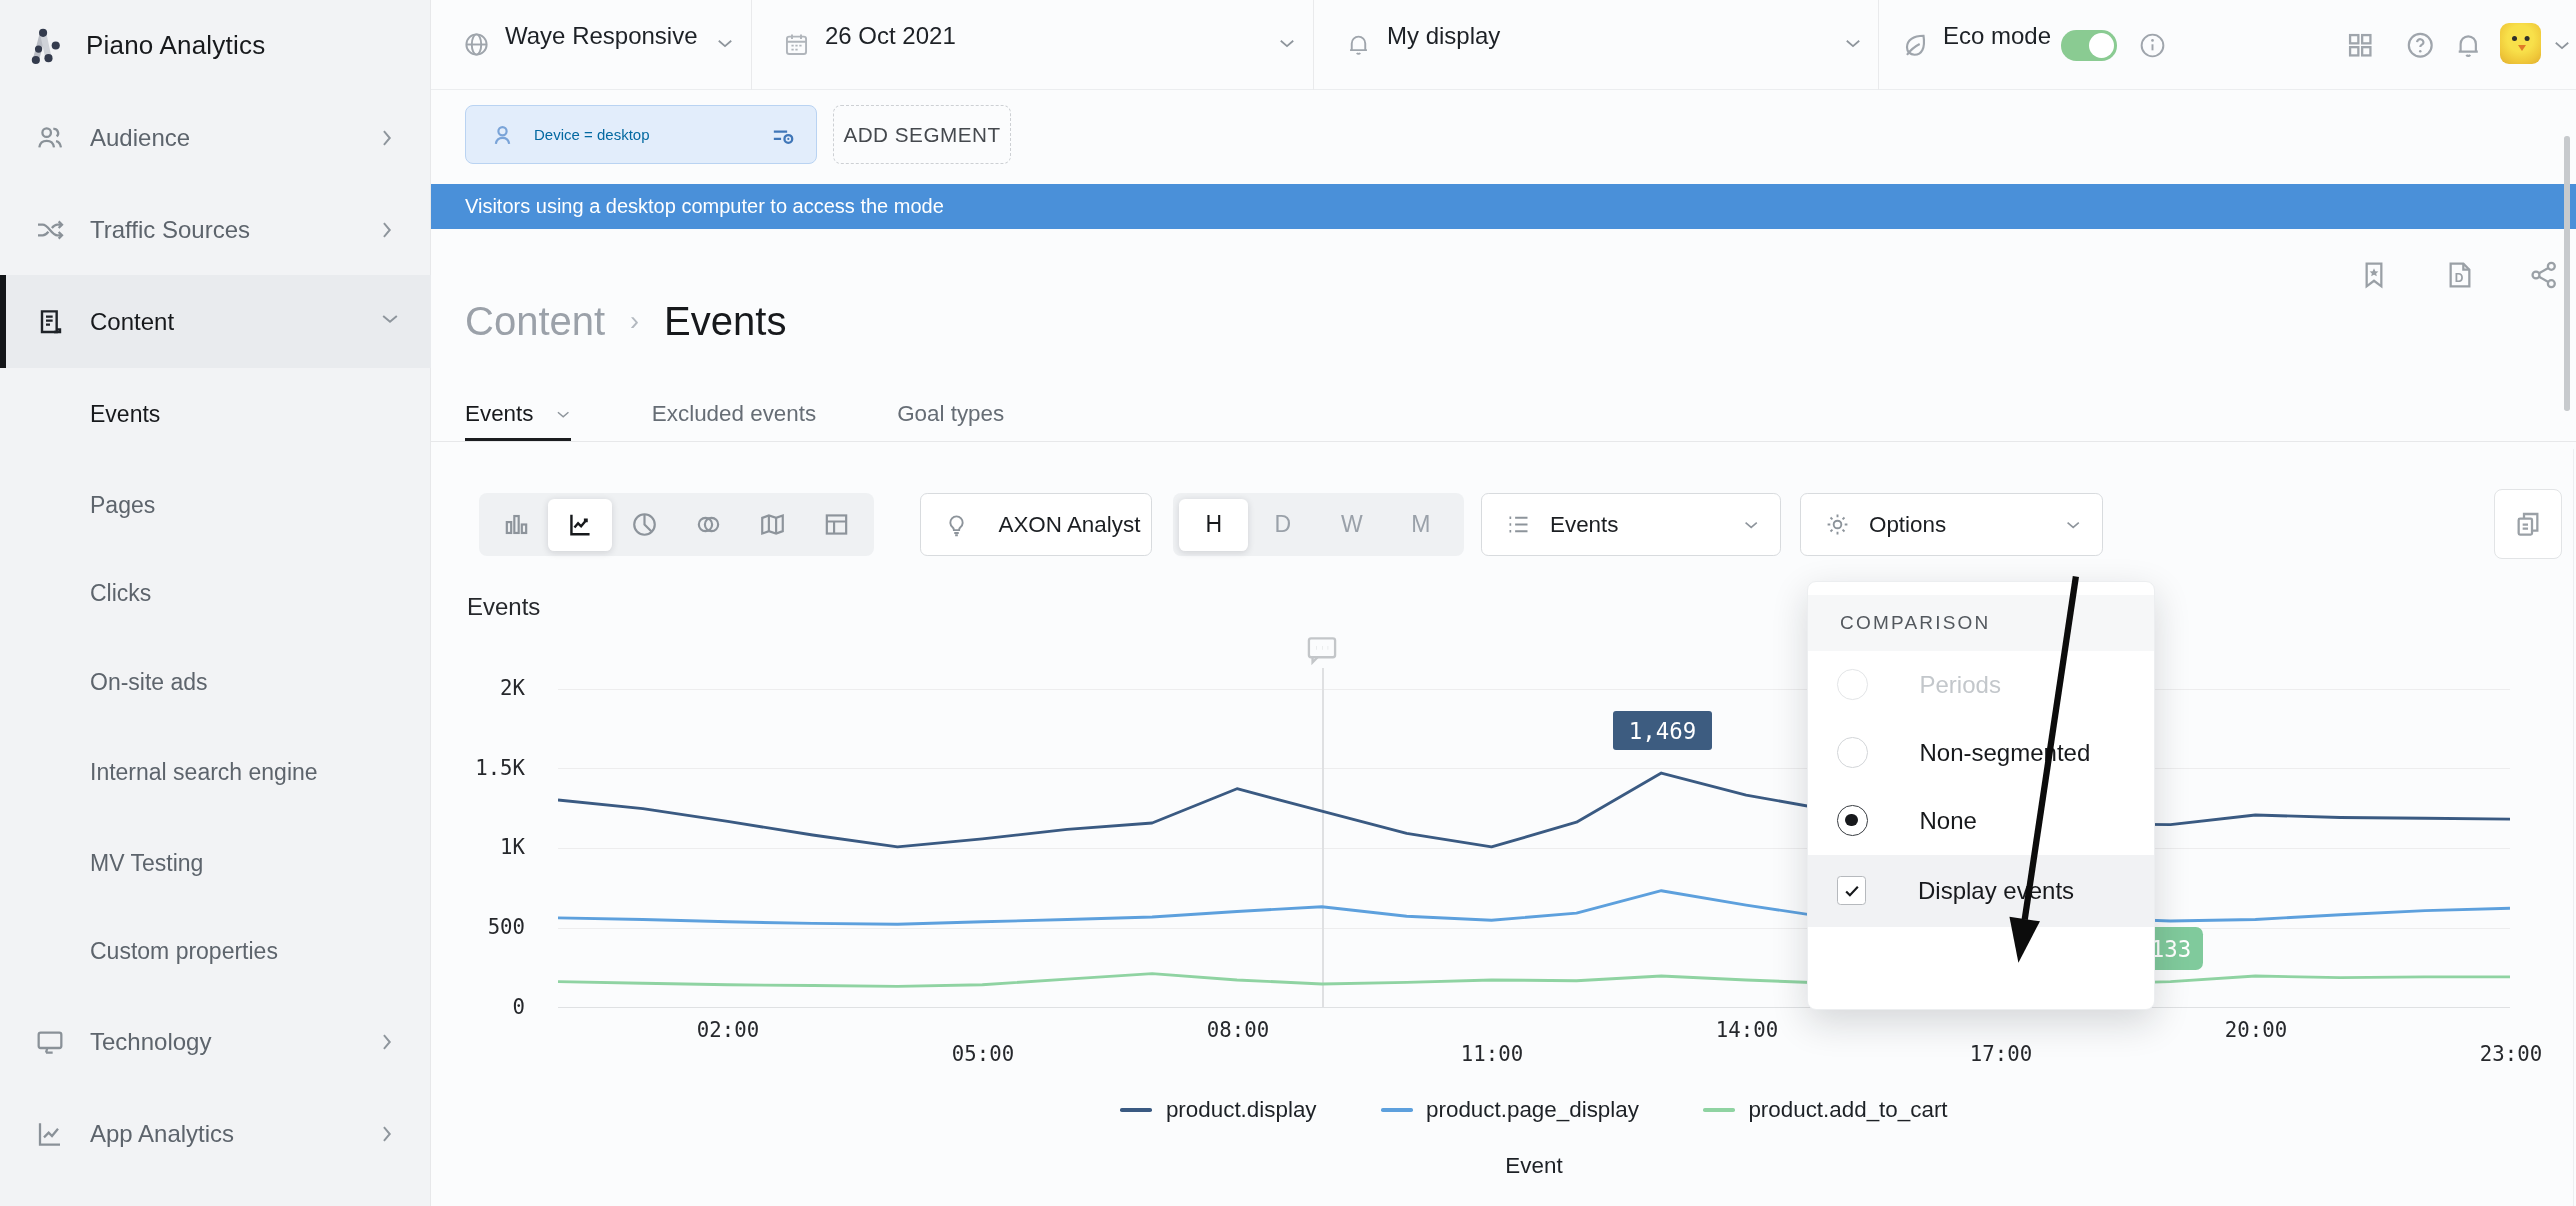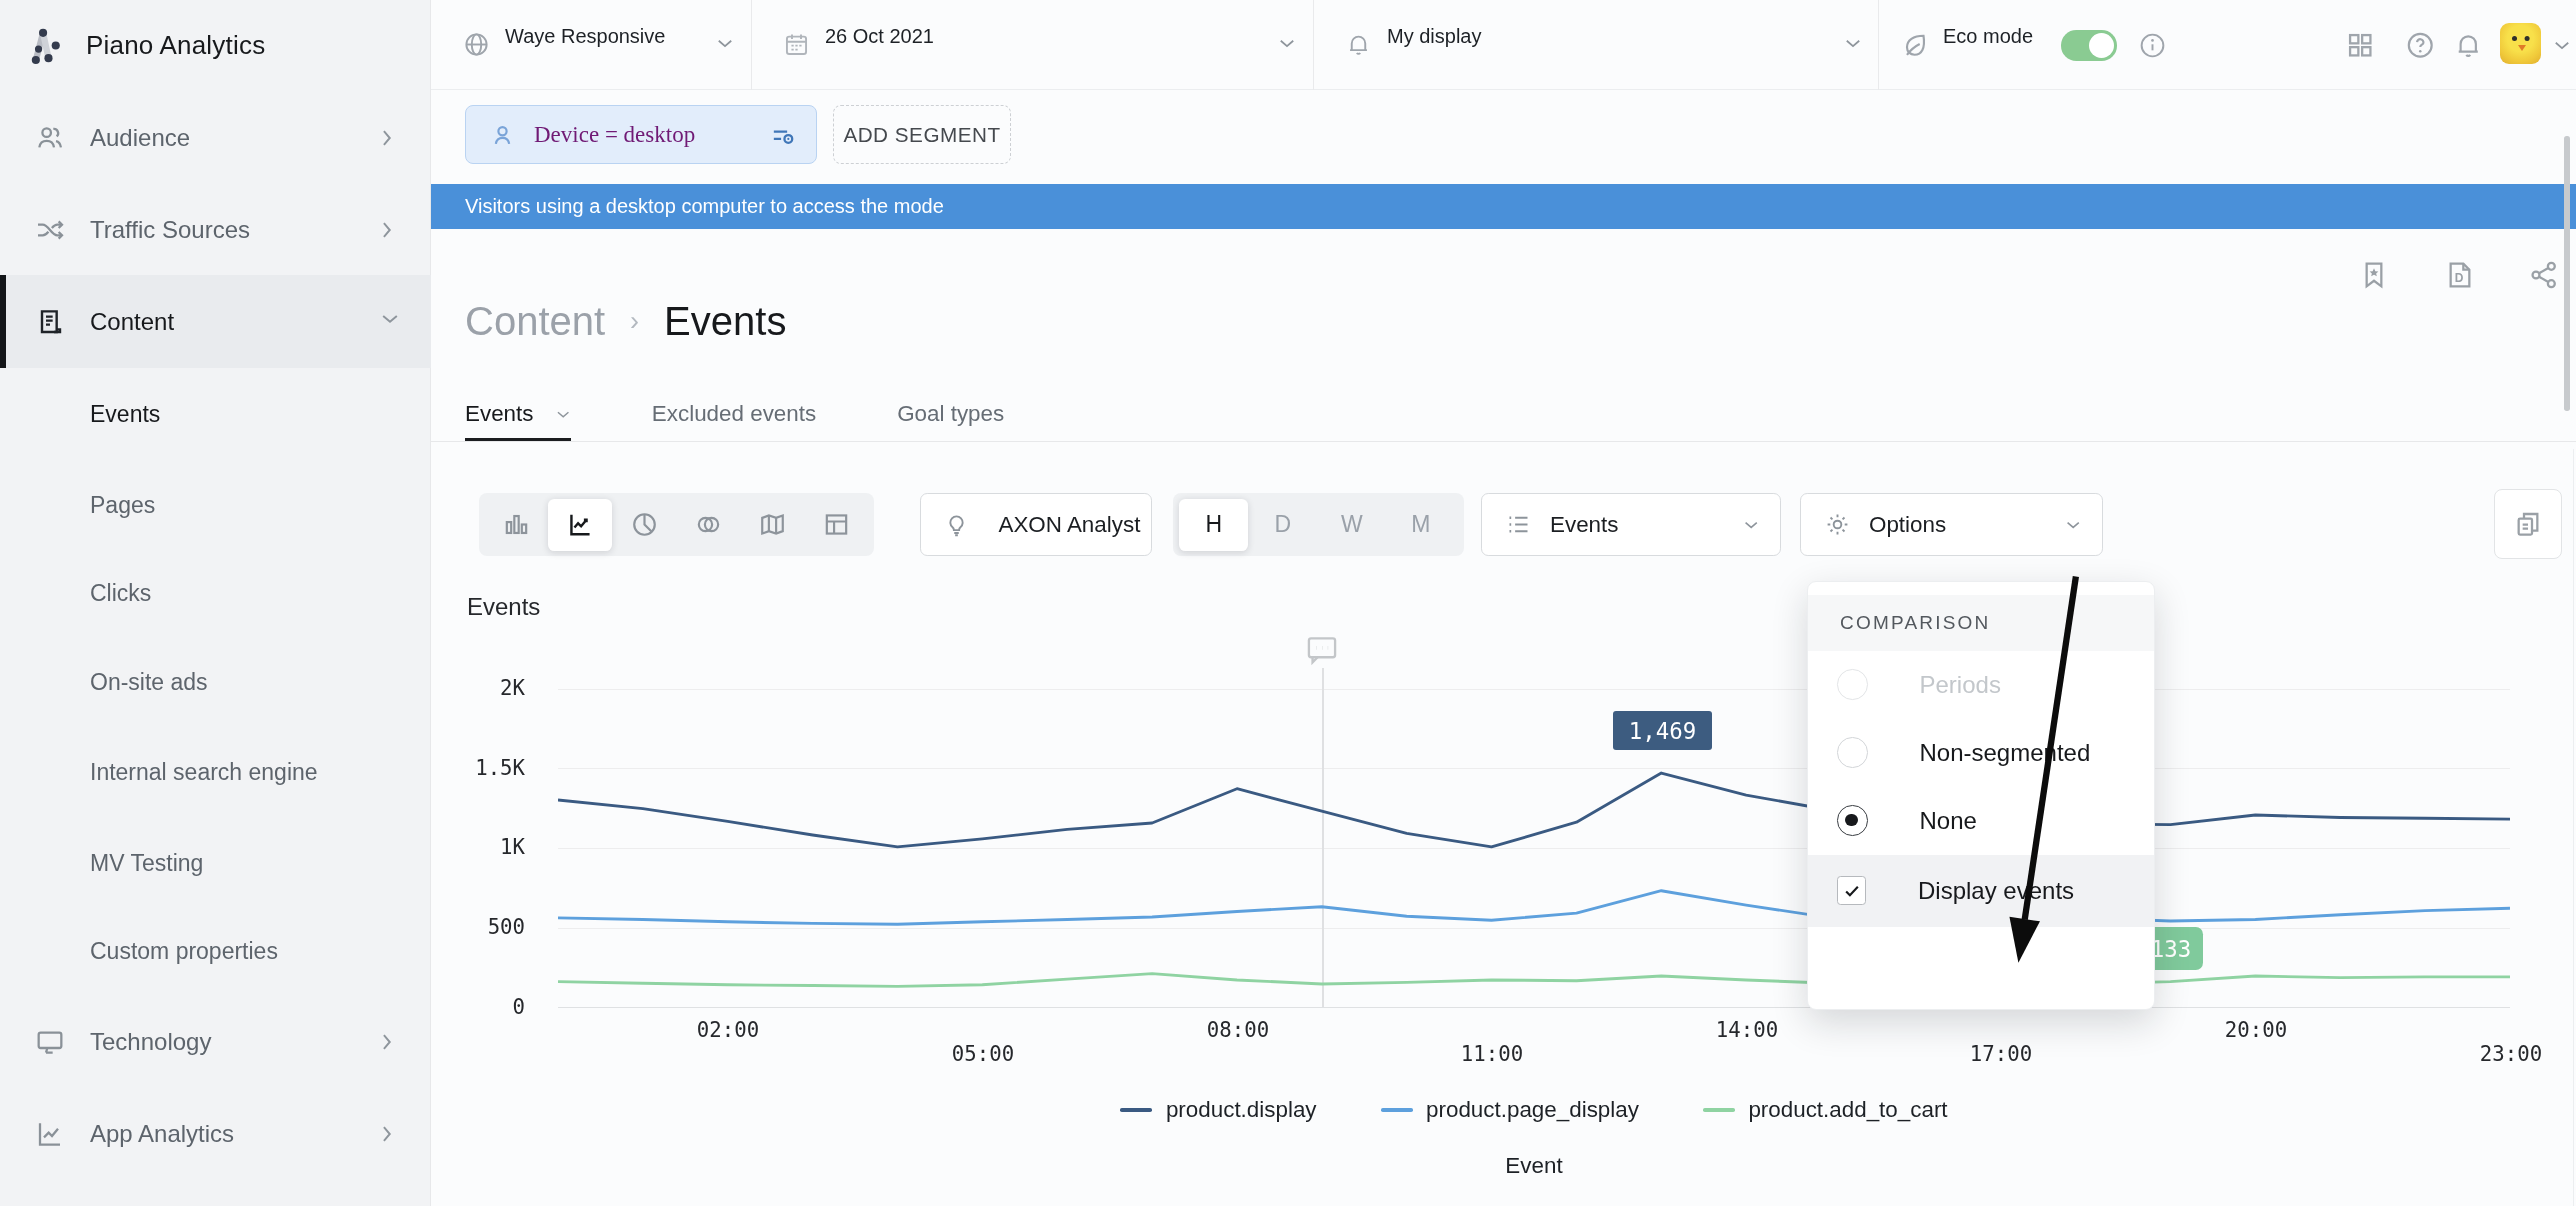--- a/index.html
+++ b/index.html
@@ -24,34 +24,34 @@
   .side-item.active-section::before { content:""; position:absolute; left:0; top:0; width:6.3px; height:100%; background:#131518; }
   .side-item.active-section .s-label { color:#17191c; }
   .side-item.selected .s-label { color:#17191c; }
 
   
   #topbar { position:absolute; left:431px; top:0; width:2145px; height:90px;
     background:#fbfcfd; border-bottom:0.9px solid #ebedef; z-index:20; }
   .tb-divider { position:absolute; top:0; width:0.9px; height:90px; background:#e9eaec; }
   .tb-sel { position:absolute; top:0; height:90px; cursor:pointer; }
   .tb-icon { position:absolute; top:31px; width:27px; height:27px; }
-  .tb-label { position:absolute; top:0; height:72px; display:flex; align-items:center; font-size:20px; color:#1d2126; }
+  .tb-label { position:absolute; top:0; height:72px; display:flex; align-items:center; font-size:24px; color:#1d2126; }
   .tb-chev { position:absolute; top:38px; width:16px; height:10.8px; }
   .toggle { position:absolute; width:56px; height:30.5px; border-radius:15.3px; background:#8acb92; cursor:pointer; }
   .toggle .knob { position:absolute; right:2.7px; top:2.7px; width:25px; height:25px; border-radius:50%; background:#ffffff; }
   .round-btn { position:absolute; top:30px; width:30.5px; height:30.5px; cursor:pointer; }
   .avatar { position:absolute; top:23px; width:41px; height:41px; border-radius:9px;
     background:radial-gradient(circle at 50% 38%, #f8e04a 0 40%, #f0c93a 70%, #e0ae2e); overflow:hidden; cursor:pointer; }
   .avatar::before { content:""; position:absolute; left:11.7px; top:12.6px; width:5.4px; height:5.4px; border-radius:50%; background:#30302a; box-shadow:12.6px 0 0 #30302a; }
   .avatar::after { content:""; position:absolute; left:18px; top:21.5px; border-left:4.5px solid transparent; border-right:4.5px solid transparent; border-top:6.3px solid #e07b28; }
 
   
   .seg-chip { position:absolute; left:465px; top:105px; width:352px; height:59px;
     background:#e2edfb; border:1.8px solid #b9d3f2; border-radius:8px; display:flex; align-items:center; cursor:pointer; }
-  .seg-chip .label { position:absolute; left:68px; font-size:23px; color:#701a75;font-family:Liberation Serif, serif; }
+  .seg-chip .label { position:absolute; left:68px; font-size:15px; color:#0369a1; }
   .add-seg { position:absolute; left:833px; top:105px; width:178px; height:59px;
     border:1.8px dashed #cdd0d4; border-radius:8px; display:flex; align-items:center; justify-content:center;
     font-size:20.7px; letter-spacing:0.5px; color:#45494e; background:transparent; cursor:pointer; }
   #banner { position:absolute; left:431px; top:184px; width:2145px; height:45px; background:#4a90d9;
     display:flex; align-items:center; }
   #banner span { margin-left:34px; color:#ffffff; font-size:20px; }
   .pa-icon { position:absolute; top:0; width:32px; height:32px; cursor:pointer; }
   #breadcrumb { position:absolute; left:465px; top:293px; height:57px; display:flex; align-items:center; }
   #breadcrumb .parent { font-size:40px; font-weight:300; color:#9ba1a9; cursor:pointer; }
   #breadcrumb .sep { font-size:27px; color:#b3b9c0; margin:0 25px; }

